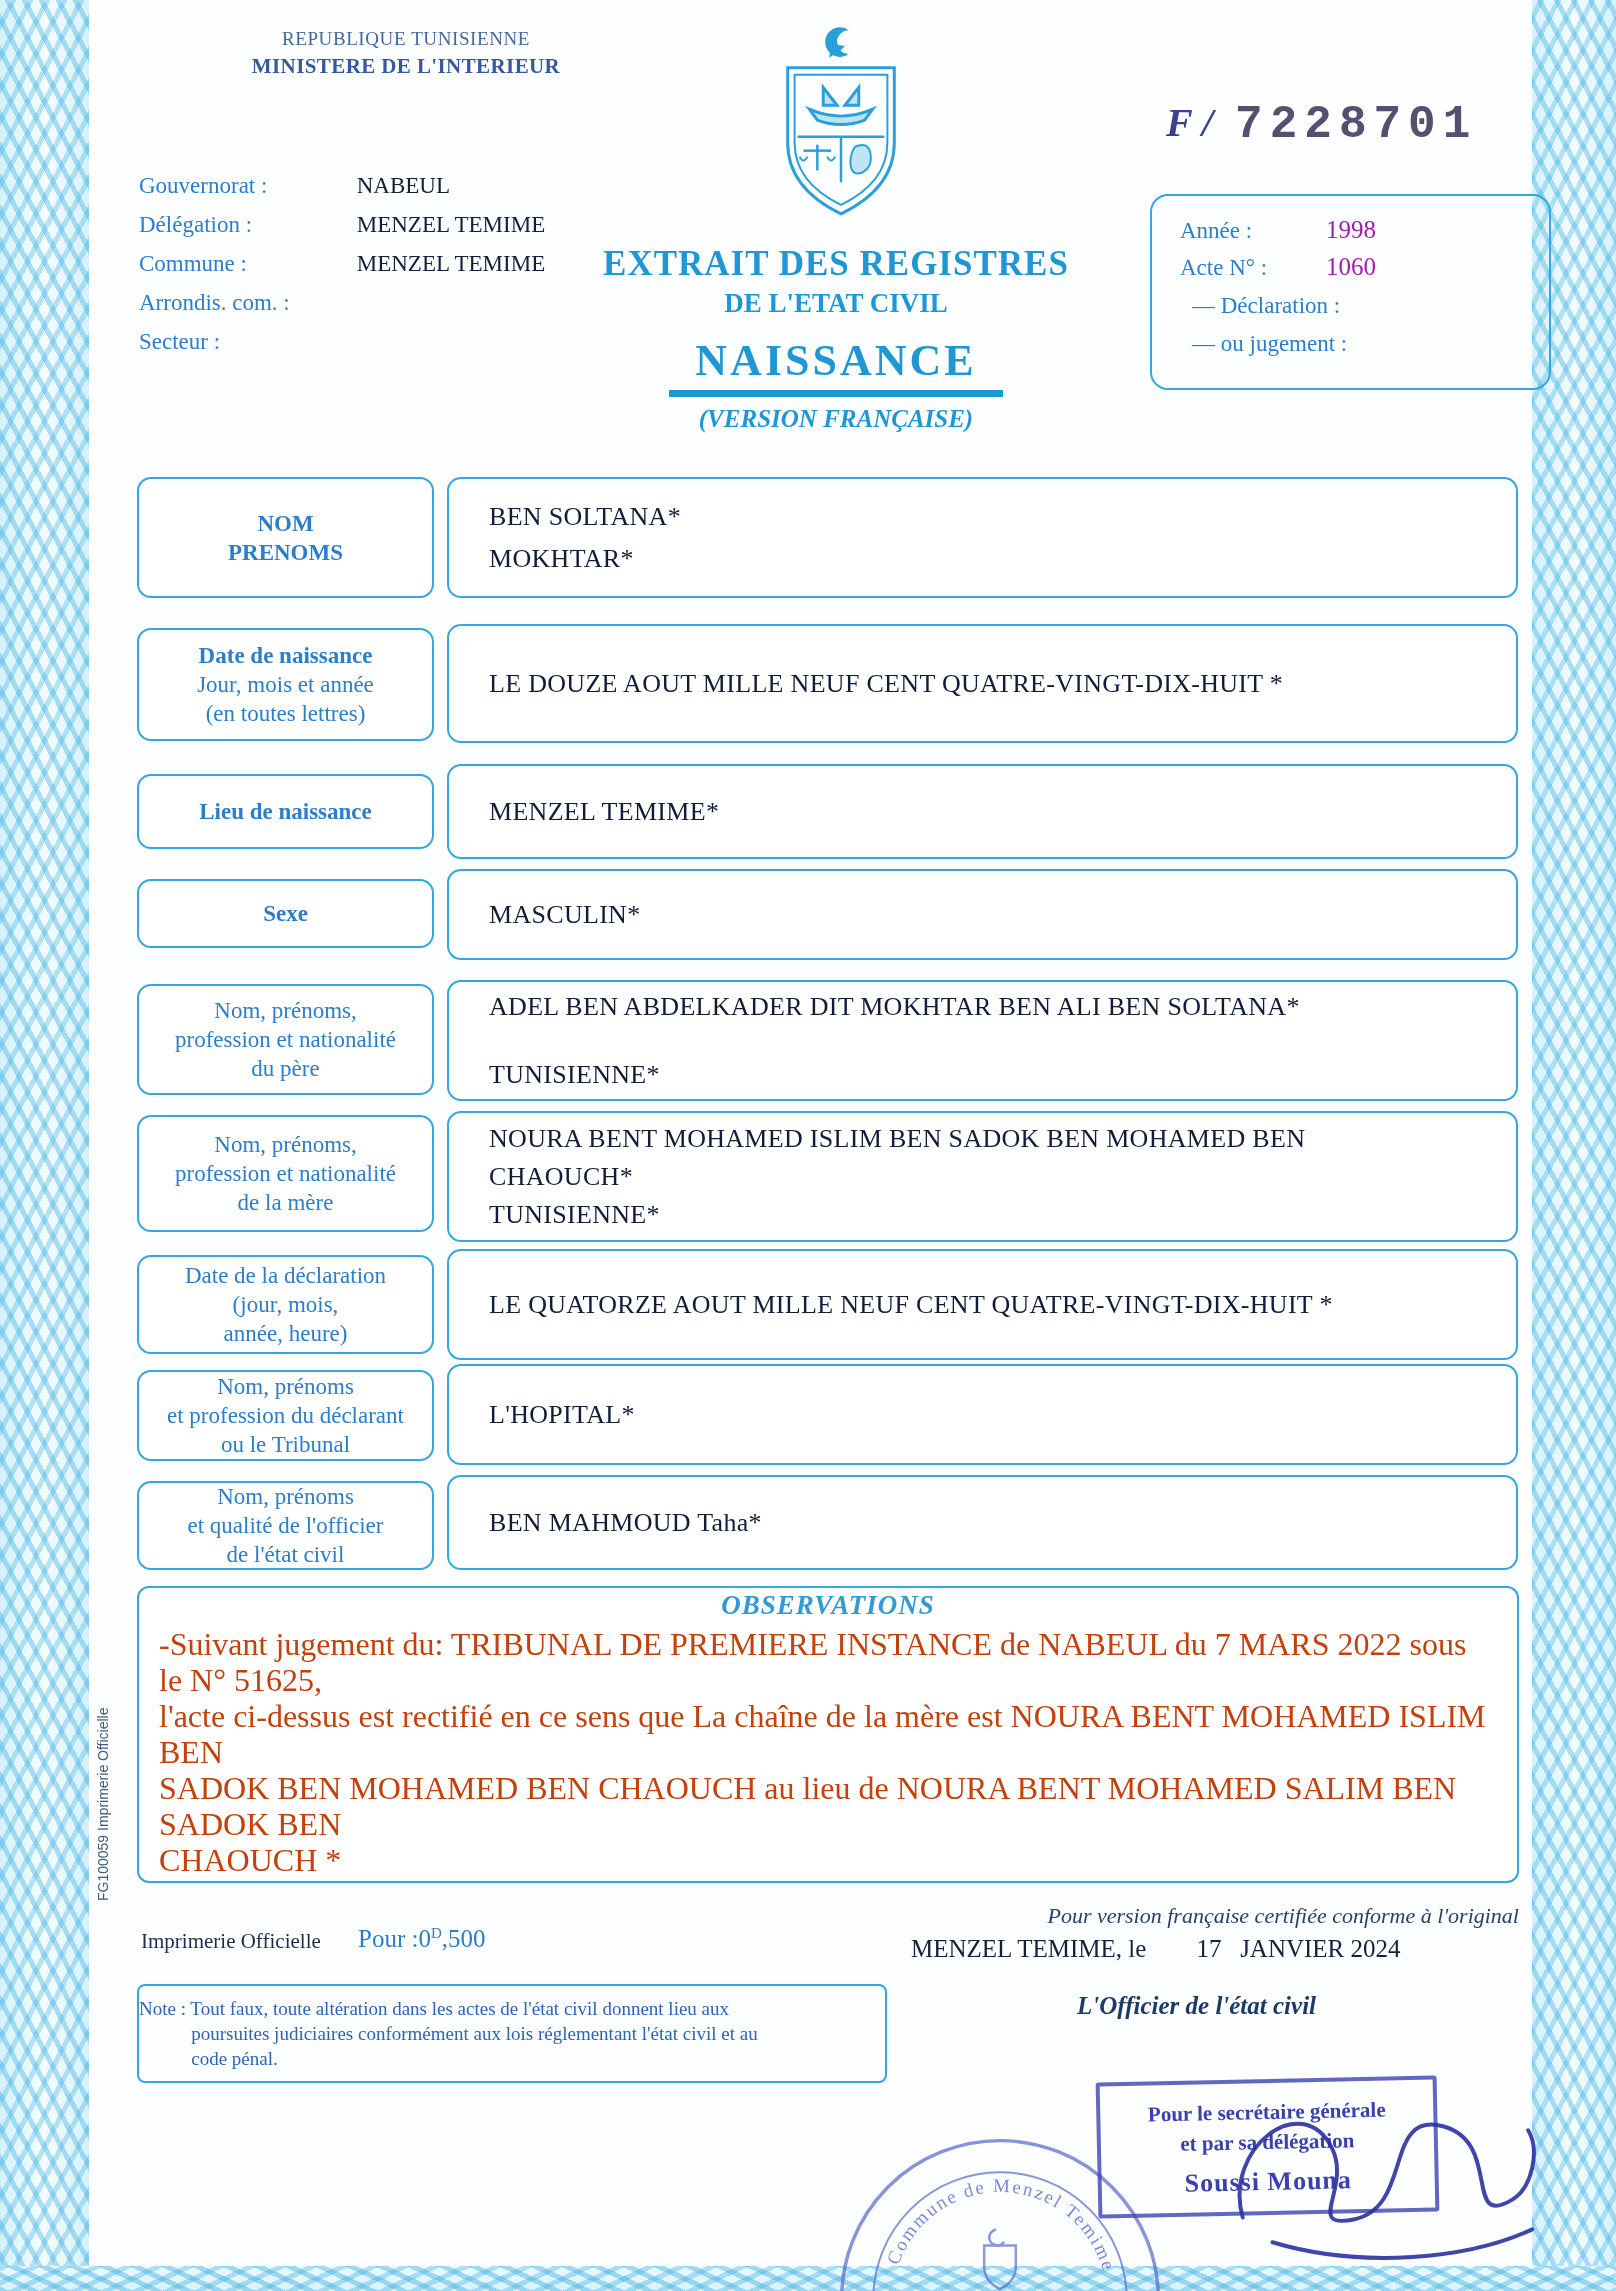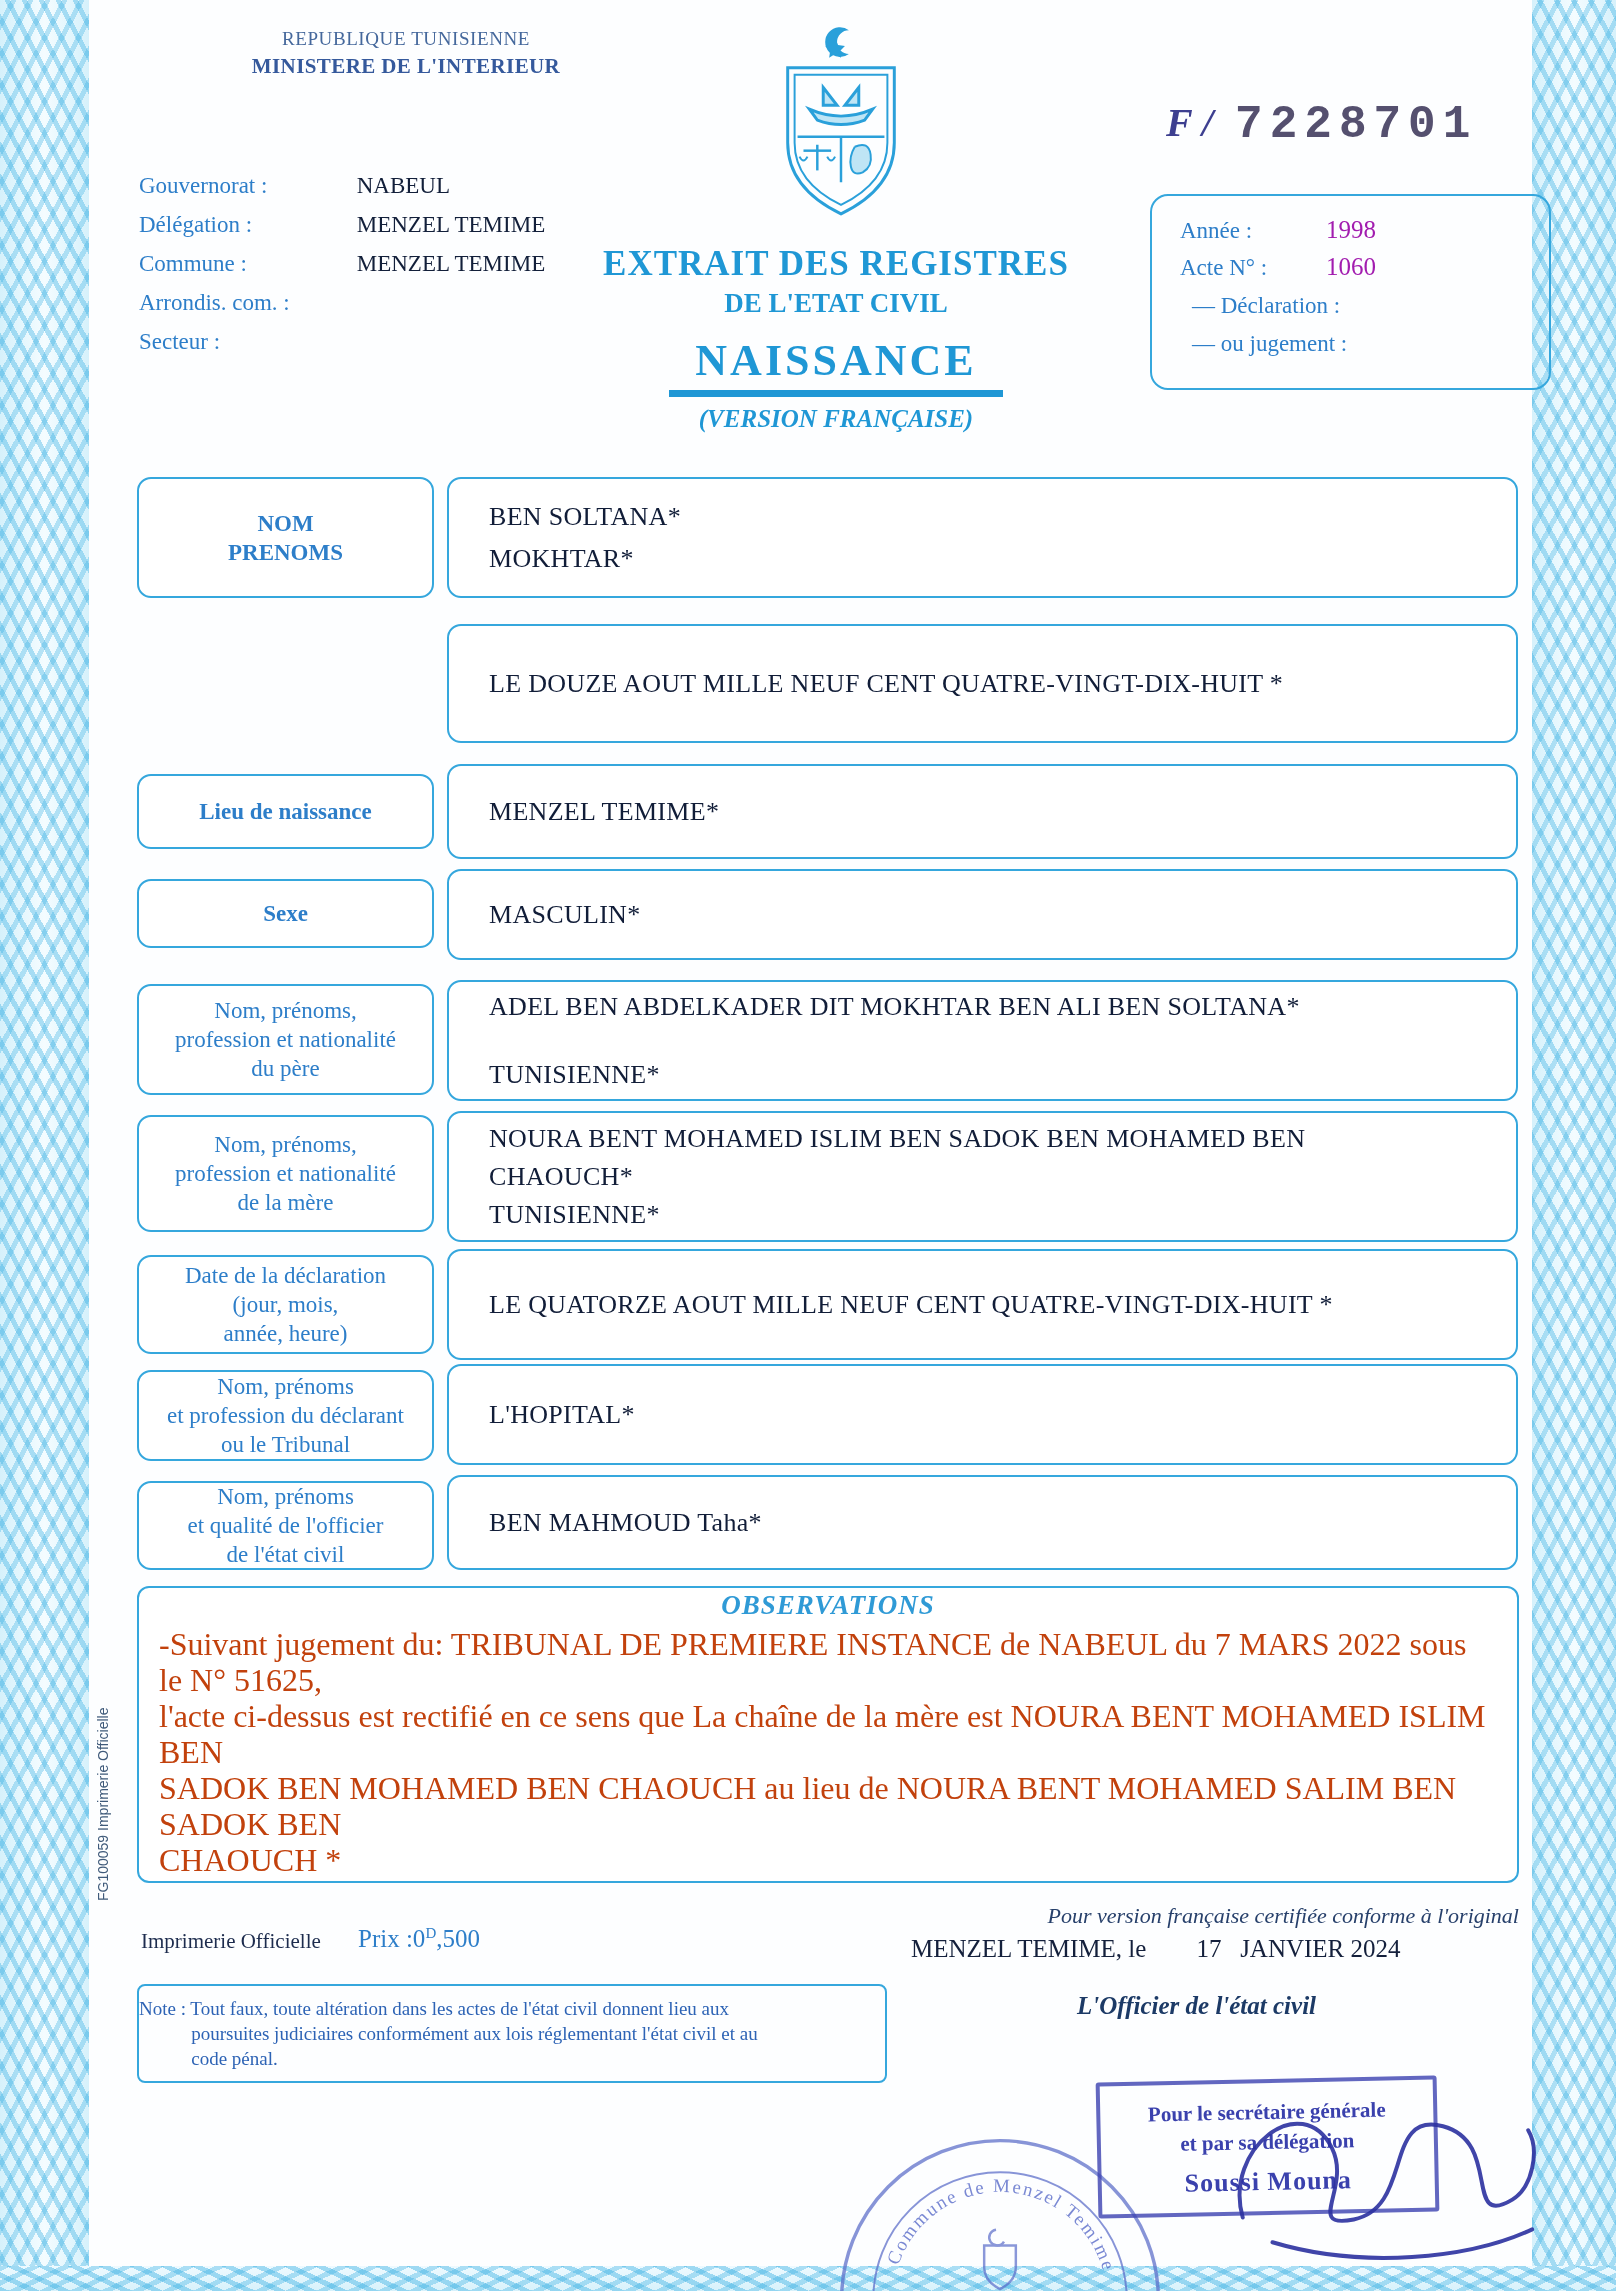--- a/index.html
+++ b/index.html
@@ -162,20 +162,25 @@
   <div class="lbl" style="top:477px;height:121px">
     <span class="lb">NOM
 PRENOMS</span>
     <span class="lr"></span>
   </div>
   <div class="val" style="top:477px;height:121px">
     <span class="vt">BEN SOLTANA*
 MOKHTAR*</span>
   </div>
 
+  <div class="lbl" style="top:628px;height:113px">
+    <span class="lb">Date de naissance</span>
+    <span class="lr">Jour, mois et année
+(en toutes lettres)</span>
+  </div>
   <div class="val" style="top:624px;height:119px">
     <span class="vt">LE DOUZE AOUT  MILLE  NEUF CENT QUATRE-VINGT-DIX-HUIT *</span>
   </div>
 
   <div class="lbl" style="top:774px;height:75px">
     <span class="lb">Lieu de naissance</span>
     <span class="lr"></span>
   </div>
   <div class="val" style="top:764px;height:95px">
     <span class="vt">MENZEL TEMIME*</span>
@@ -246,21 +251,21 @@
   <div class="obs">
     <div class="ot">OBSERVATIONS</div>
     <div class="ob">-Suivant jugement du: TRIBUNAL DE PREMIERE INSTANCE de NABEUL du 7 MARS 2022 sous le N° 51625,
 l'acte ci-dessus est rectifié en ce sens que  La chaîne de la mère est NOURA BENT MOHAMED ISLIM BEN
 SADOK BEN MOHAMED BEN  CHAOUCH au lieu de NOURA BENT MOHAMED SALIM BEN SADOK BEN
 CHAOUCH *</div>
   </div>
 
   <div class="impr">Imprimerie Officielle</div>
   <div class="prix">
-    <span>Prix :0</span><sup>D</sup><span>,500</span>
+    <span>Pour :0</span><sup>D</sup><span>,500</span>
   </div>
   <div class="cert">Pour version française certifiée conforme à l'original</div>
   <div class="pdate">MENZEL TEMIME, le        17   JANVIER 2024</div>
   <div class="offc">L'Officier de l'état civil</div>
   <div class="note">Note : Tout faux, toute altération dans les actes de l'état civil donnent lieu aux
            poursuites judiciaires conformément aux lois réglementant l'état civil et au
            code pénal.</div>
   <div class="sidecode">FG100059   Imprimerie Officielle</div>
 
   <div class="rstamp">

